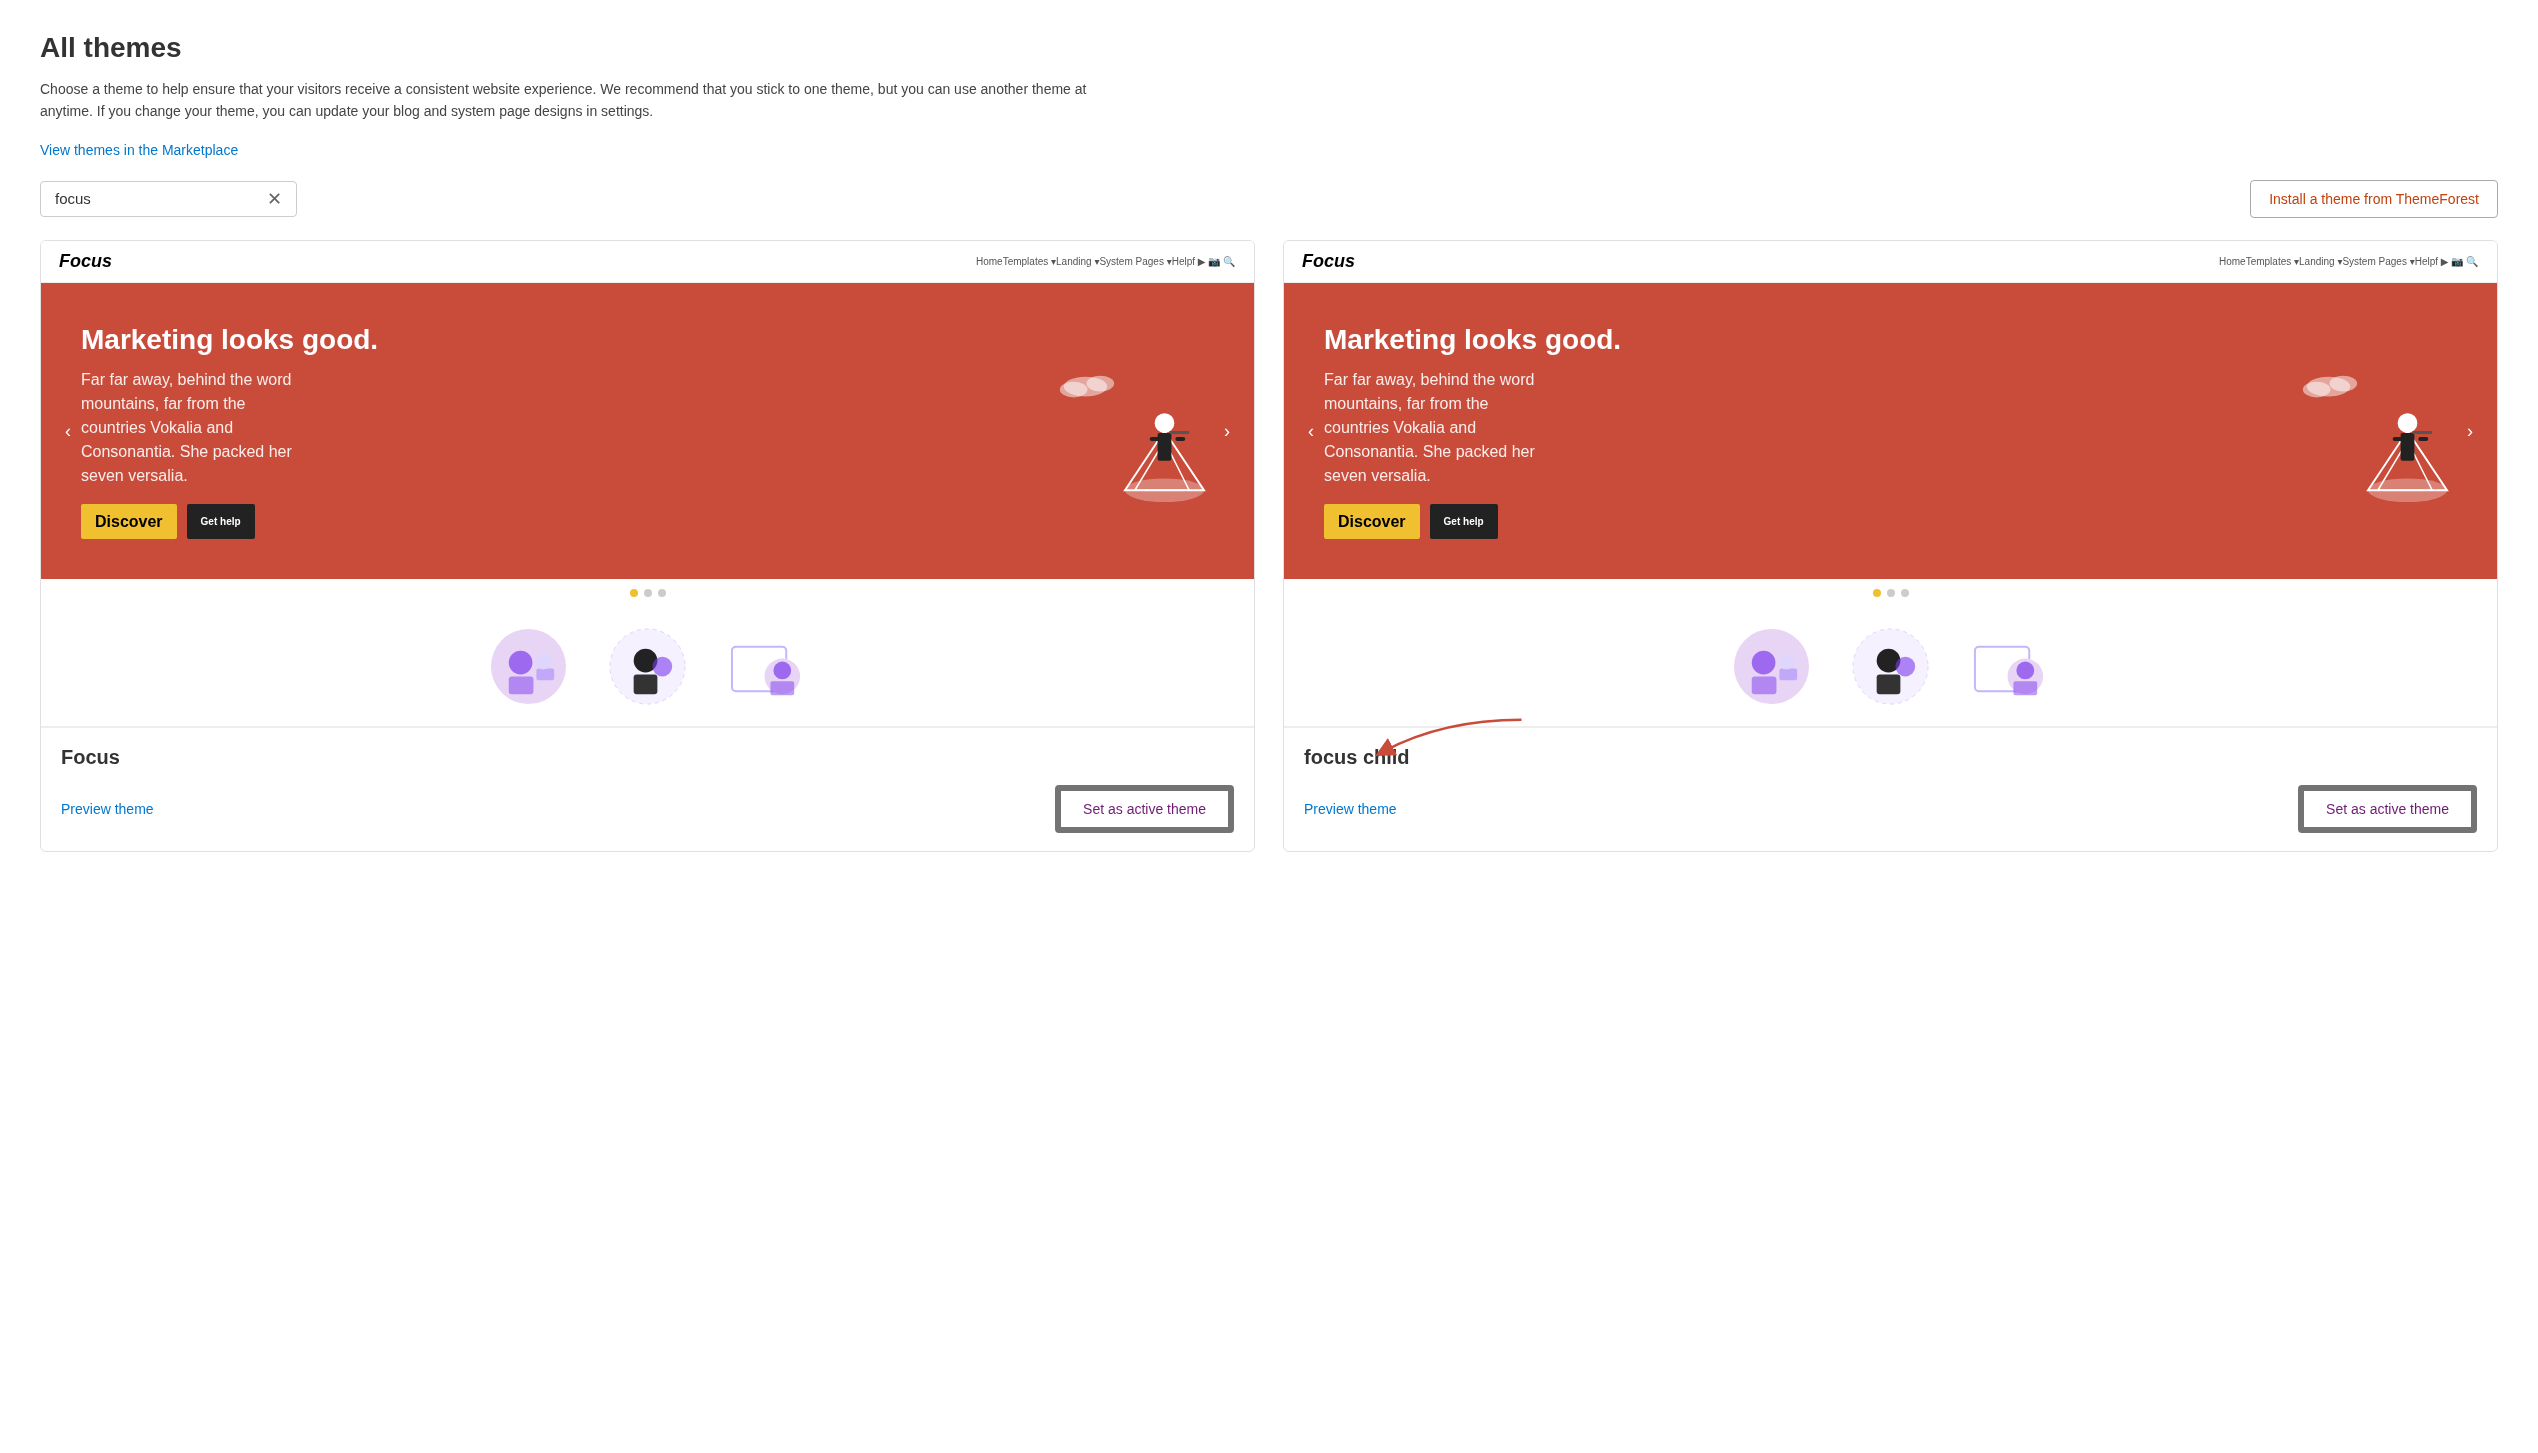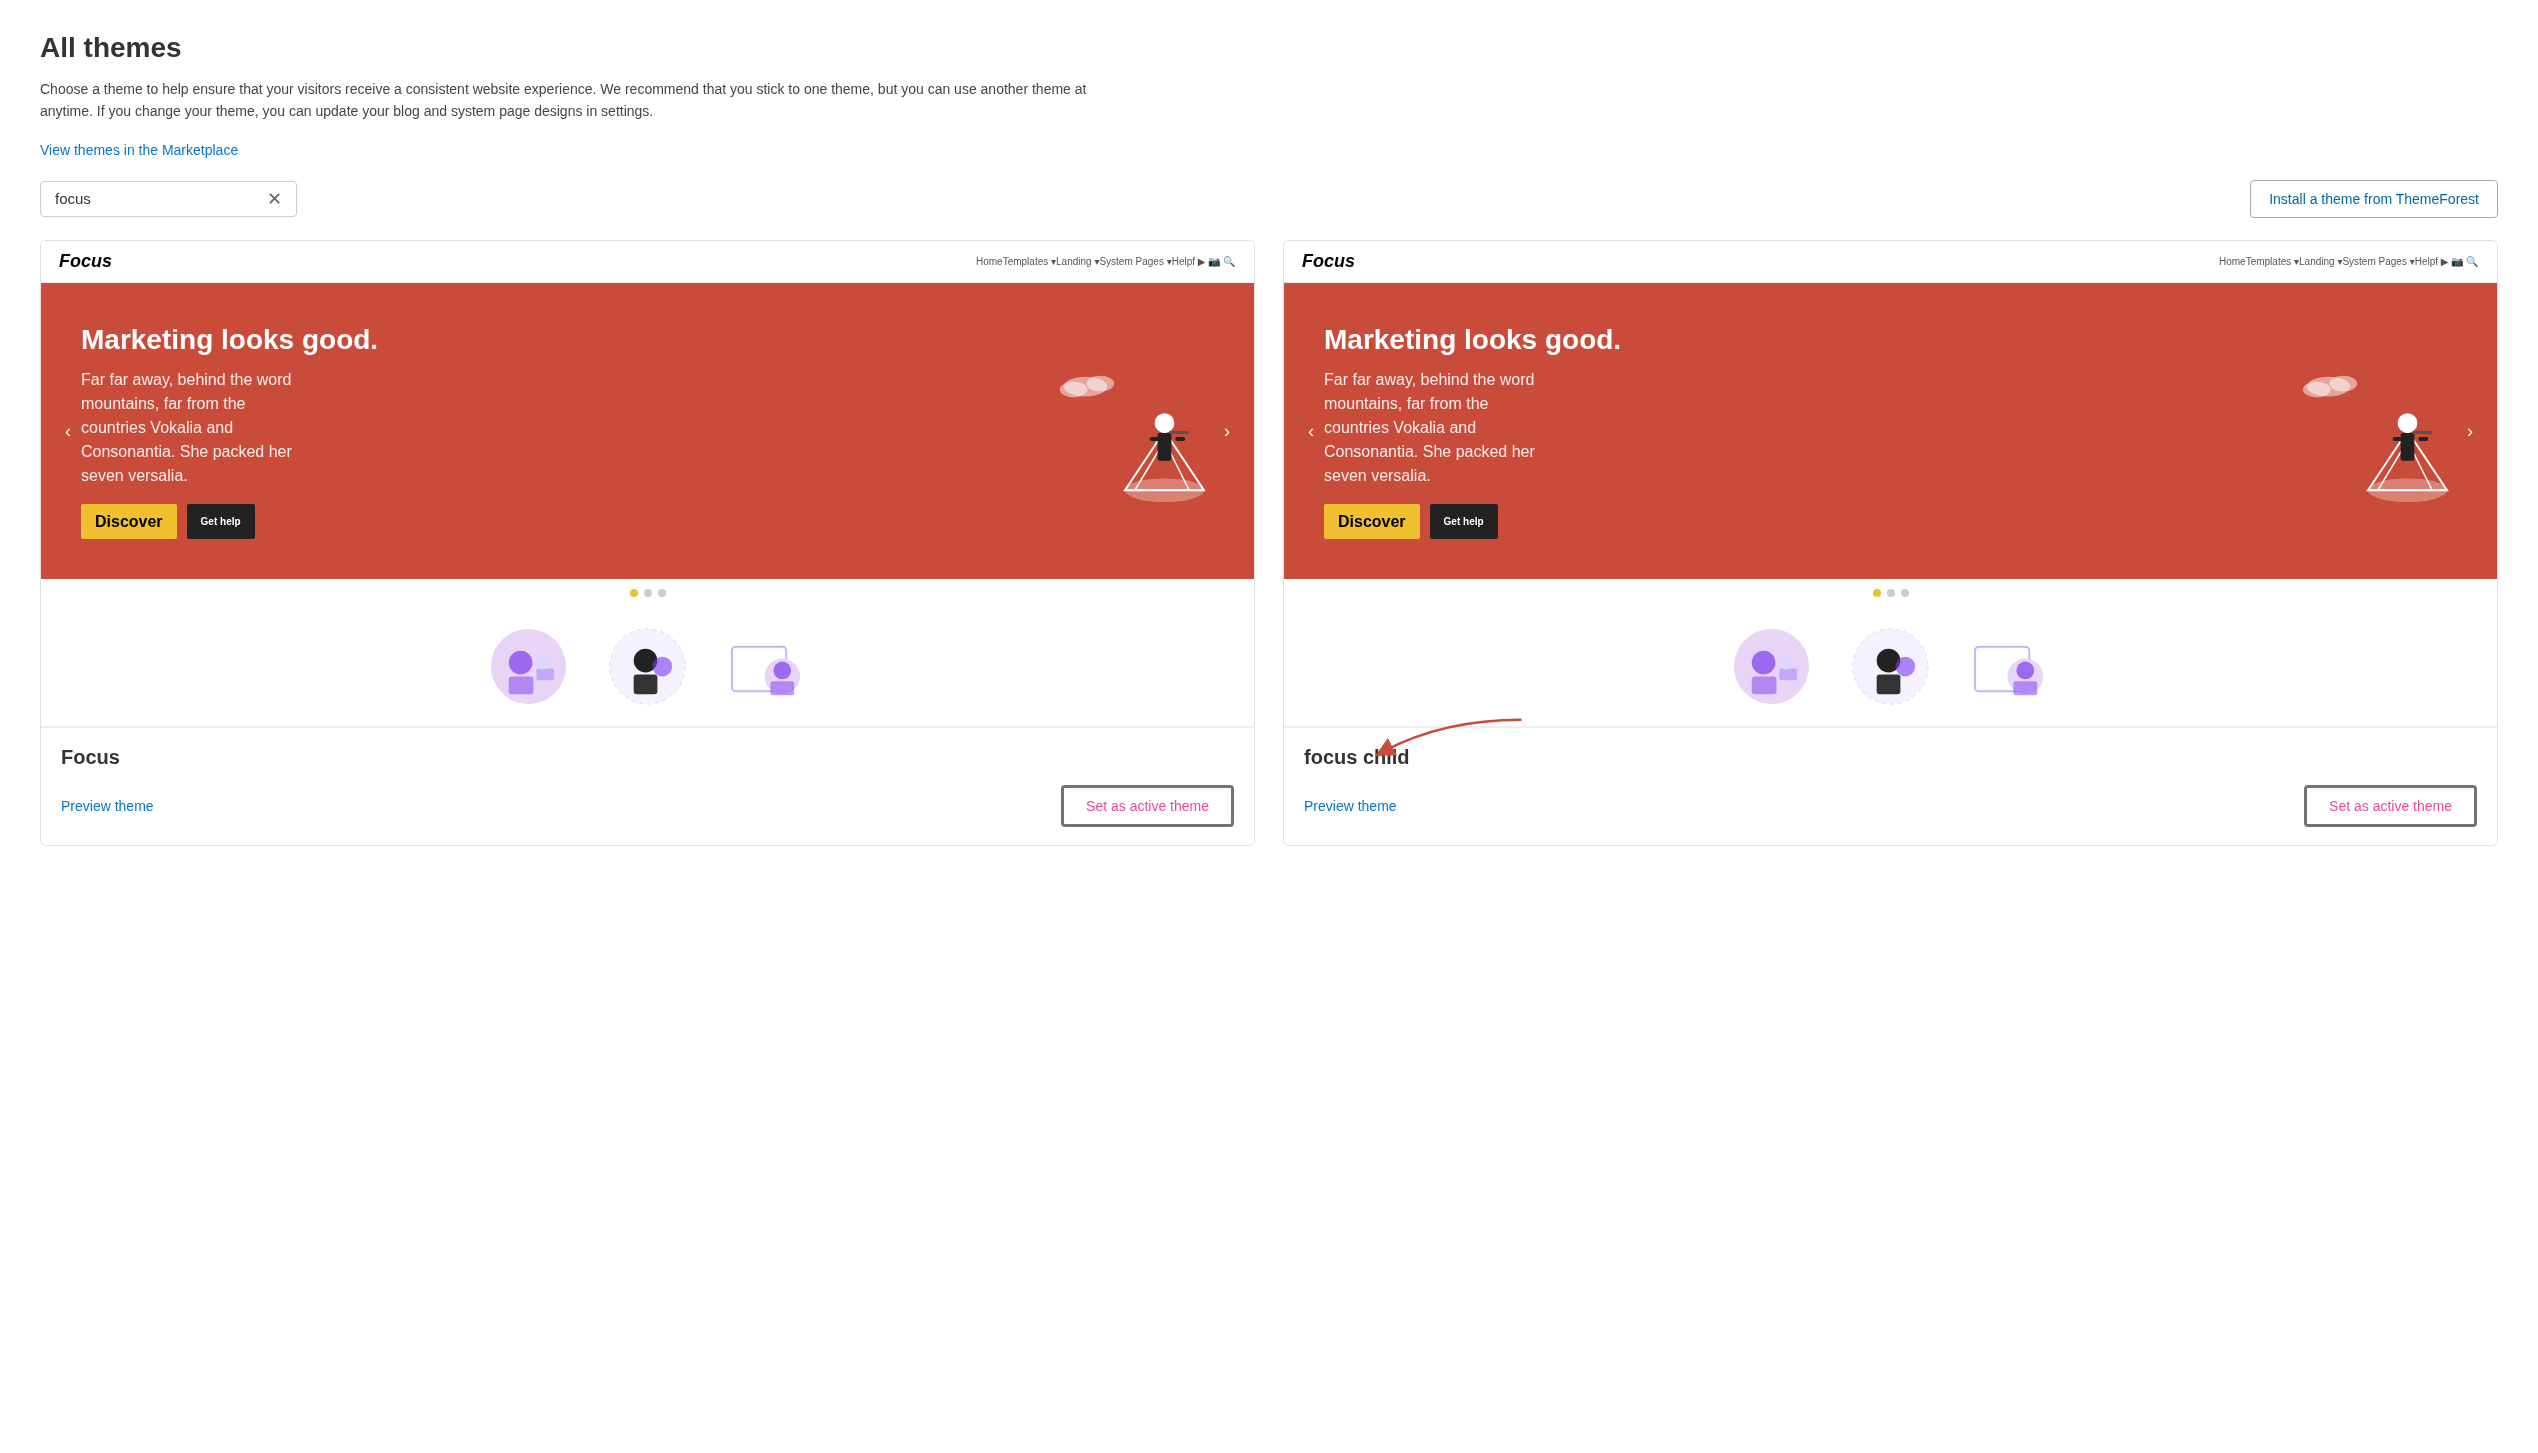--- a/index.html
+++ b/index.html
@@ -64,21 +64,21 @@
       background: none;
       border: none;
     }
 
     .install-btn {
       border: 1px solid #aaa;
       border-radius: 4px;
       padding: 10px 18px;
       background: #fff;
       font-size: 14px;
-      color: #0369a1;
+      color: #c2410c;
       cursor: pointer;
     }
 
     .themes-grid {
       display: grid;
       grid-template-columns: 1fr 1fr;
       gap: 28px;
     }
 
     .theme-card {
@@ -228,25 +228,25 @@
     }
 
     .preview-link {
       color: #0077cc;
       font-size: 14px;
       text-decoration: none;
       font-weight: 500;
     }
 
     .set-active-btn {
-      border: 3px solid #737373;
+      border: 6px solid #737373;
       border-radius: 4px;
       padding: 10px 22px;
       background: #fff;
-      color: #ec4899;
+      color: #701a75;
       font-size: 14px;
       font-weight: 500;
       cursor: pointer;
     }
   </style>
 </head>
 <body>
 
 
 

